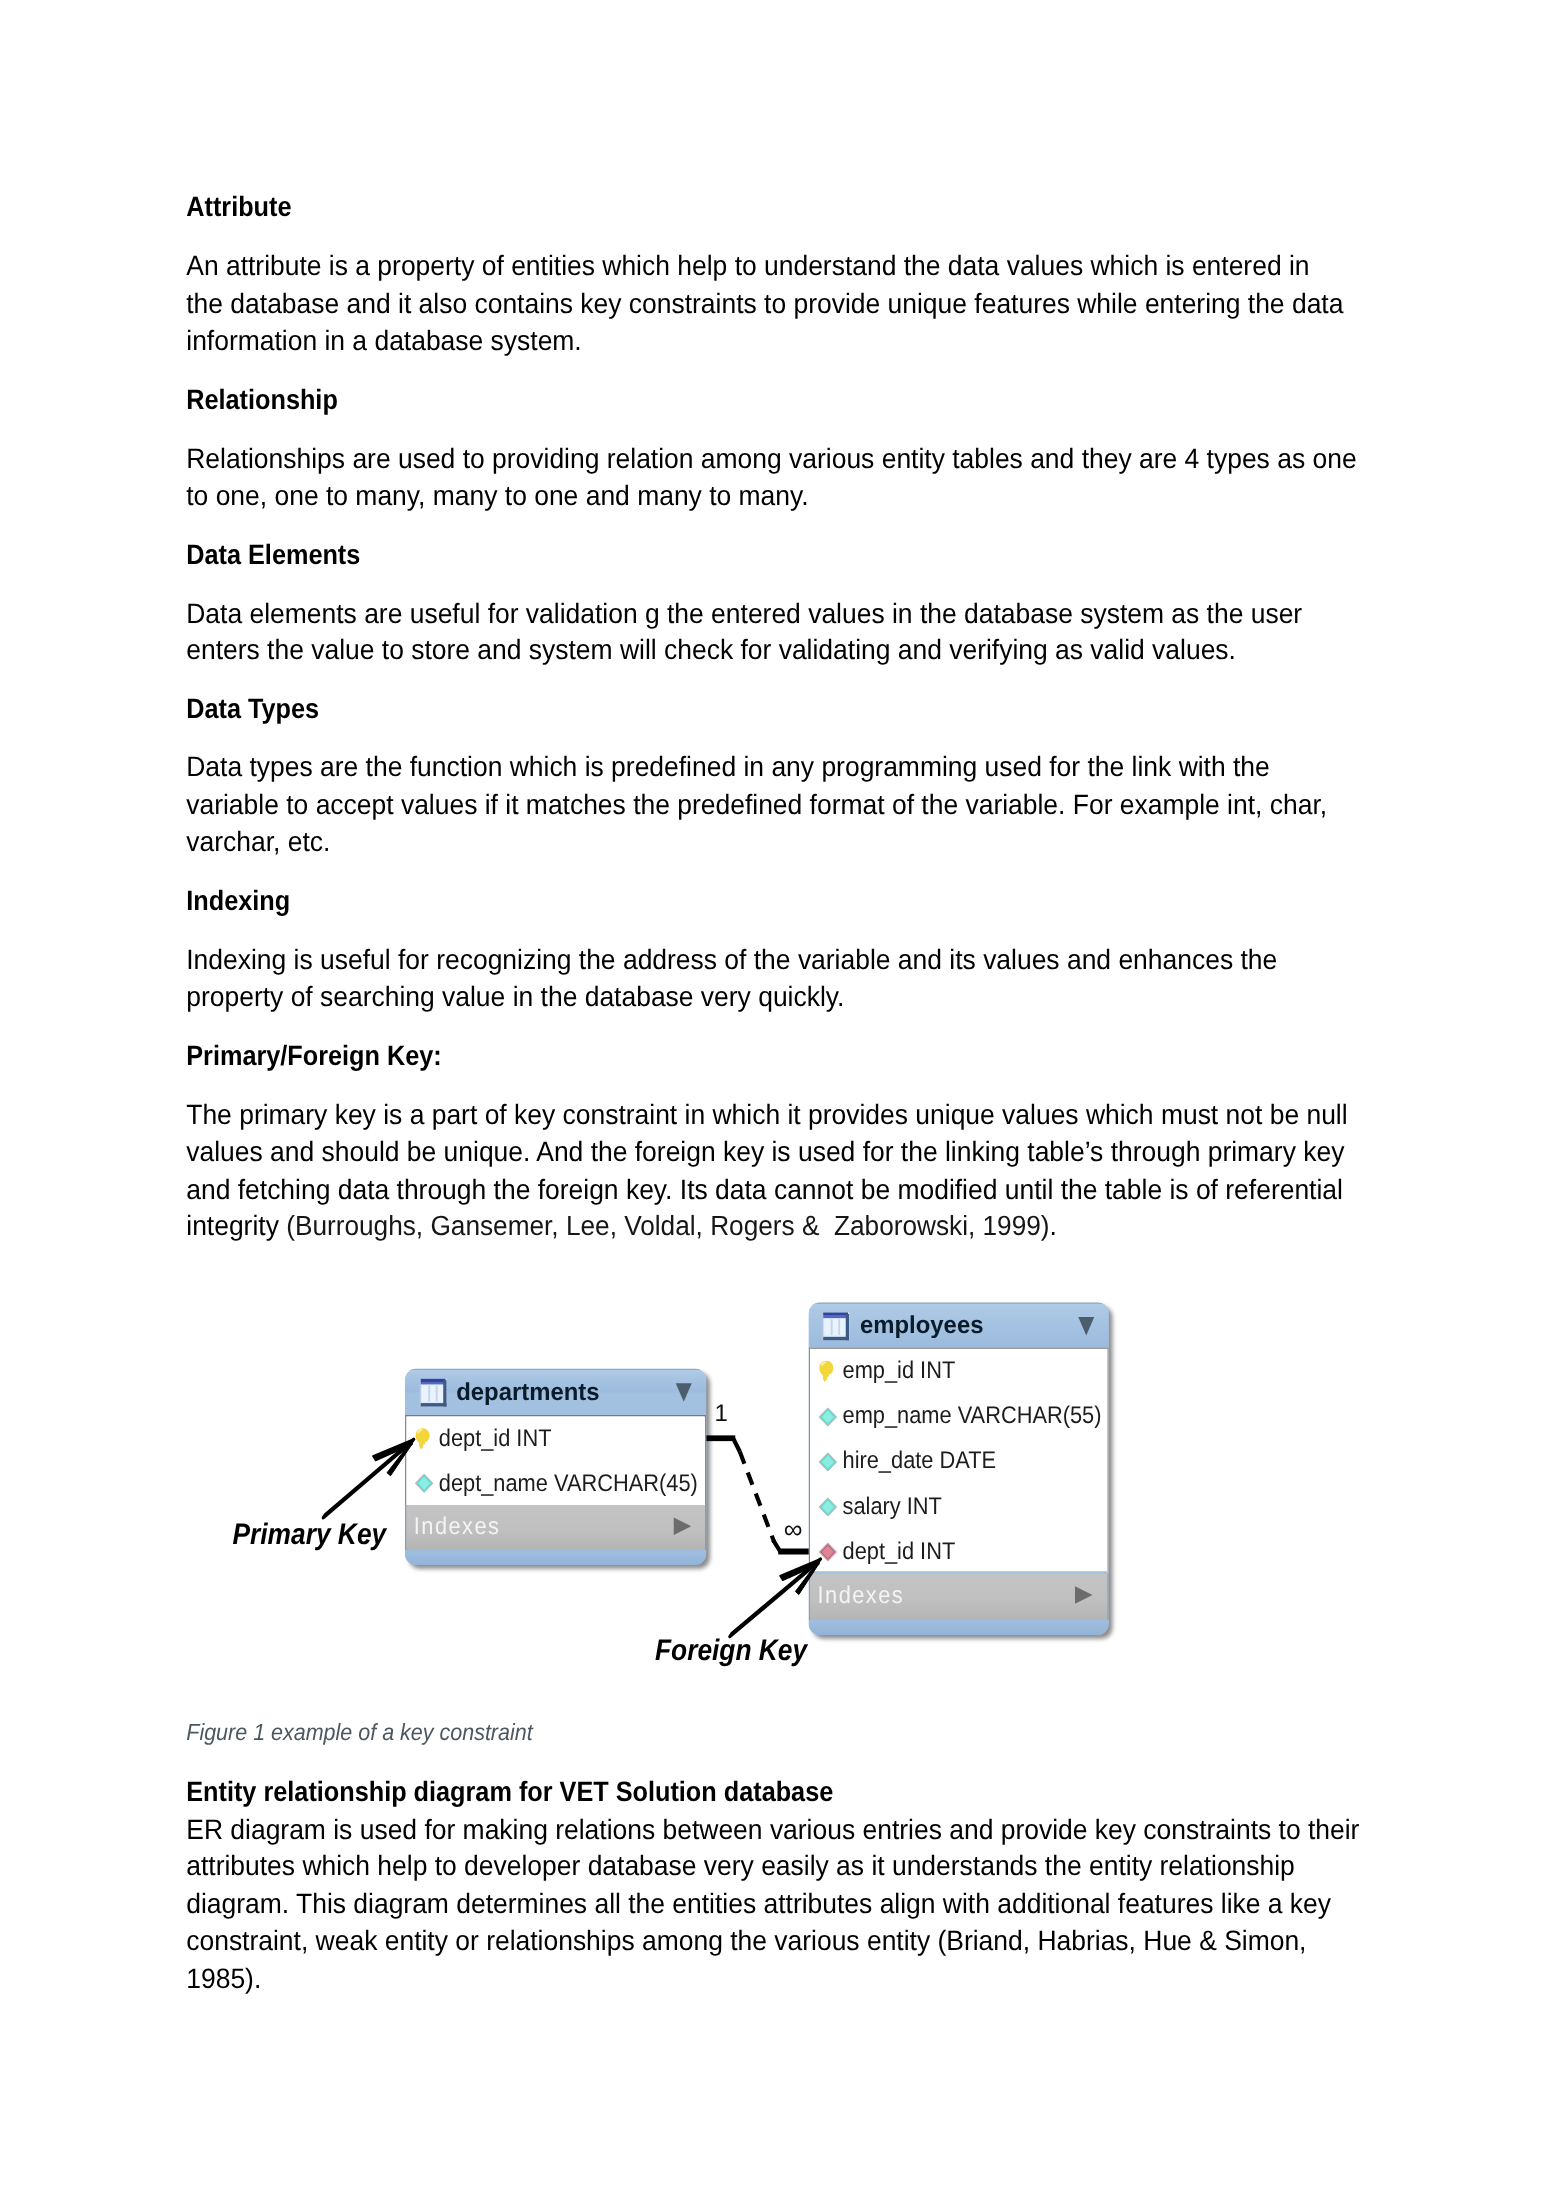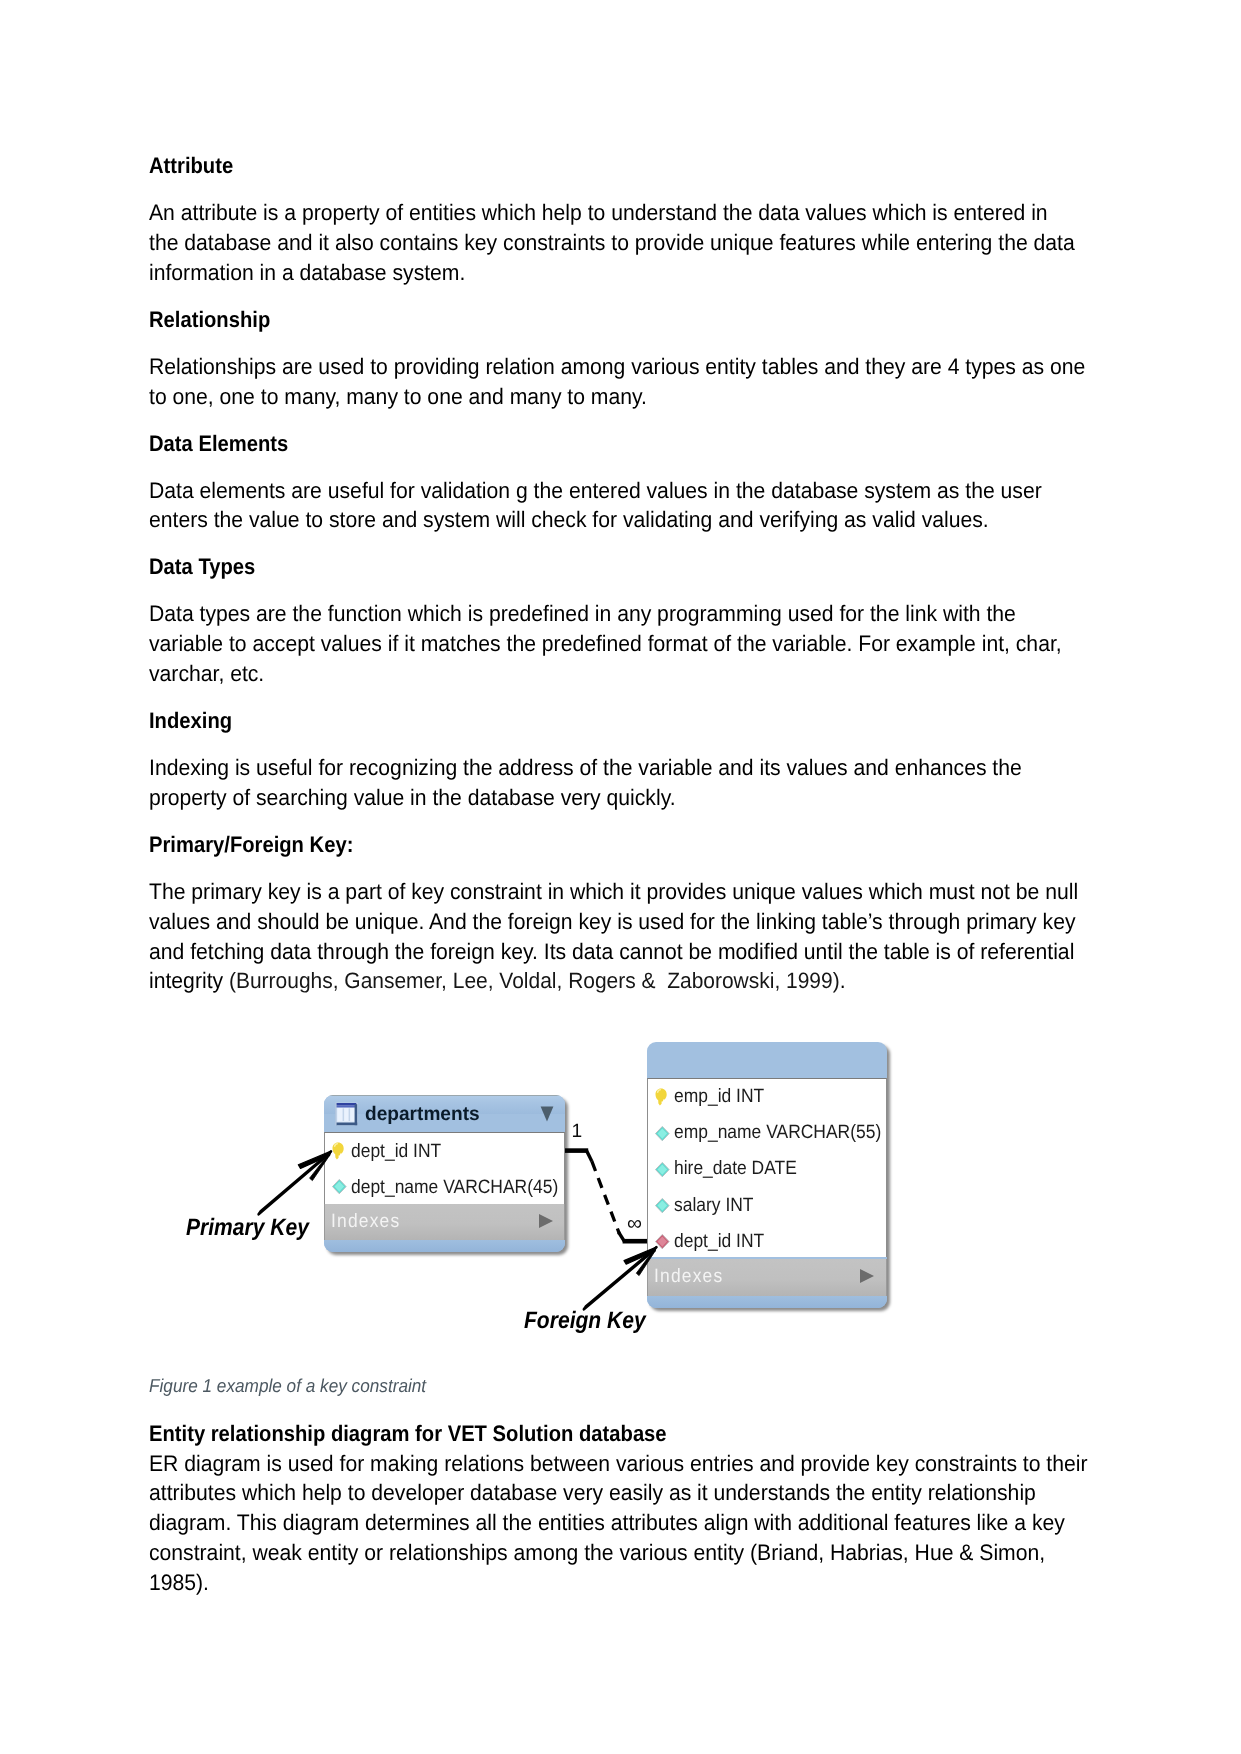--- a/index.html
+++ b/index.html
@@ -181,20 +181,38 @@
                transform:scaleX(0.905);transform-origin:0 0;letter-spacing:1.3px;">Indexes</div>
           <div class="tbl-foot-caret" style="right:11.4px;top:10.4px;"></div>
         </div>
         <div class="tbl-bottom" style="left:0;top:145.4px;width:241px;height:11.3px;"></div>
       </div>
     </div>
 
     <div class="tblwrap">
       <div class="tbl-shadow" style="left:650px;top:1045px;width:240px;height:266px;"></div>
       <div class="tbl" style="left:646.8px;top:1042px;width:240px;height:266.4px;background:#a2c0e0;">
+        <div class="tbl-hdr" style="left:0;top:0;width:240px;height:36.3px;position:absolute;">
+          <svg class="tblicon" width="23" height="24" viewBox="0 0 23 24" style="position:absolute;left:10.7px;top:6.4px;">
+            <rect x="0.6" y="0.8" width="21.8" height="22.4" fill="#d9e6f6"></rect>
+            <rect x="1.0" y="1.0" width="20.4" height="2.6" fill="#2f42a0"></rect>
+            <rect x="1.0" y="3.6" width="20.4" height="1.9" fill="#5468bd"></rect>
+            <rect x="2.4" y="6.0" width="17.2" height="13.4" fill="#eaf2fd"></rect>
+            <rect x="7.6" y="6.4" width="1.5" height="12.6" fill="#c4d5ea"></rect>
+            <rect x="13.6" y="6.4" width="1.5" height="12.6" fill="#c4d5ea"></rect>
+            <rect x="19.6" y="2.2" width="2.6" height="21.0" fill="#3c5a86"></rect>
+            <rect x="1.0" y="20.5" width="21.2" height="2.7" fill="#3c5a86"></rect>
+            <rect x="0.2" y="0.8" width="1.4" height="22.4" fill="#aec3dc"></rect>
+          </svg>
+          <div class="tbl-name" style="left:41.7px;top:6.2px;font-size:19.6px;
+               transform:scaleX(0.975);transform-origin:0 0;">employees</div>
+          <svg class="tbl-caret" style="right:11px;top:10px;" width="14" height="16" viewBox="0 0 14 16">
+            <path d="M0.6 0.6 H13.4 L7 15.4 Z" fill="#4c5e6c"></path>
+          </svg>
+        </div>
         <div class="tbl-body" style="left:0;top:36.3px;width:240px;height:179px;">
           <svg class="rowico" width="12.4" height="18.2" viewBox="0 0 12.4 18.2" style="position:absolute;left:6.8px;top:8.95px;">
             <path d="M6.1 0.5 C2.8 0.5 0.5 3.0 0.5 6.4 C0.5 9.0 1.7 11.1 3.2 12.3
                      L3.4 15.4 L4.9 17.6 L6.6 15.7 L6.6 13.6 L8.1 13.2 L8.1 11.4
                      L9.6 11.4 C10.9 10.0 11.7 8.3 11.7 6.4 C11.7 3.0 9.4 0.5 6.1 0.5 Z" fill="#f2d63c"></path>
             <path d="M2.6 4.2 C3.0 2.6 4.1 1.8 5.3 1.8" fill="none" stroke="#fbf0a0" stroke-width="1.5" stroke-linecap="round"></path>
           </svg>
           <div class="row-lbl" style="left:26.2px;top:6.95px;font-size:19.3px;
                transform:scaleX(0.905);transform-origin:0 0;">emp_id INT</div>
 

